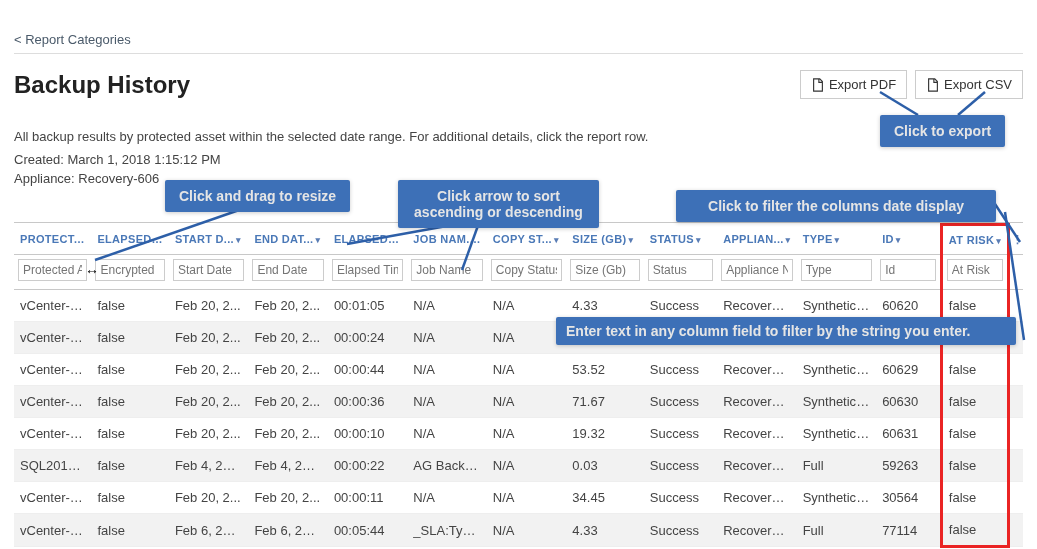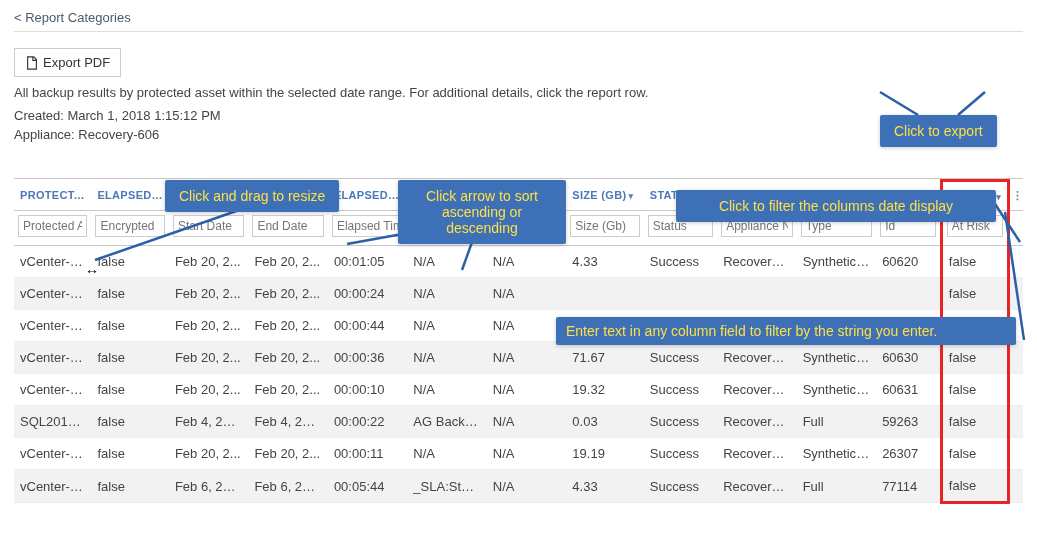--- a/index.html
+++ b/index.html
@@ -14,20 +14,21 @@
     position: relative;
   }
   .breadcrumb {
     color: #4a5a6a;
     font-size: 13px;
     padding-bottom: 6px;
     border-bottom: 1px solid #ddd;
     cursor: pointer;
     display: inline-block;
     width: 100%;
+    margin-top: 22px;
   }
   .header-row {
     display: flex;
     justify-content: space-between;
     align-items: center;
     margin-top: 16px;
   }
   .title {
     font-size: 24px;
     font-weight: 700;
@@ -40,21 +41,21 @@
     padding: 6px 10px;
     font-size: 13px;
     cursor: pointer;
     display: flex;
     align-items: center;
     gap: 4px;
     color: #333;
   }
   .btn-export svg { width: 14px; height: 14px; fill: #333; }
   .desc {
-    margin-top: 8px;
+    margin-top: 30px;
     font-size: 13px;
     color: #444;
   }
   .meta-row {
     display: flex;
     justify-content: space-between;
     margin-top: 8px;
     font-size: 13px;
     color: #444;
   }
@@ -116,31 +117,32 @@
     border-left: 3px solid #ea2424;
     border-right: 3px solid #ea2424;
   }
   th.col-atrisk-top { border-top: 3px solid #ea2424; }
   tbody.data tr:last-child td.col-atrisk-highlight { border-bottom: 3px solid #ea2424; }
 
   
   .callout {
     position: absolute;
     background: #3d70b7;
-    color: #fde047;
+    color: #e5e5e5;
     padding: 8px 14px;
     font-size: 14px;
     border-radius: 2px;
     white-space: nowrap;
     text-align: center;
     z-index: 10;
     box-shadow: 0 1px 4px rgba(0,0,0,0.2);
+    font-weight: bold;
   }
   .callout-resize { top: 180px; left: 165px; }
-  .callout-sort   { top: 180px; left: 398px; white-space: normal; width: 168px; }
+  .callout-sort   { top: 180px; left: 398px; white-space: normal; width: 201px; }
   .callout-filtercols { top: 190px; left: 676px; white-space: normal; width: 320px; }
   .callout-export { top: 115px; left: 880px; }
   .callout-entertext {
     top: 317px;
     left: 556px;
     white-space: normal;
     width: 460px;
     text-align: left;
     padding: 6px 10px;
   }
@@ -184,26 +186,33 @@
   <line x1="1005" y1="212" x2="1024" y2="340" stroke="#2d5fa8" stroke-width="2.5"></line>
   <line x1="918" y1="115" x2="880" y2="92" stroke="#2d5fa8" stroke-width="2.5"></line>
   <line x1="958" y1="115" x2="985" y2="92" stroke="#2d5fa8" stroke-width="2.5"></line>
 </svg>
 
 <div class="resize-cursor">↔</div>
 
 <div class="breadcrumb">&lt; Report Categories</div>
 
 <div class="header-row">
+  <div class="title">Backup History</div>
   <div class="export-buttons">
     <button class="btn-export">
       <svg viewBox="0 0 16 16">
           <path d="M3 1h7l3 3v11H3z M9 1v4h4" fill="none" stroke="#333" stroke-width="1.3"></path>
         </svg>
       <span>Export PDF</span>
+    </button>
+    <button class="btn-export">
+      <svg viewBox="0 0 16 16">
+          <path d="M3 1h7l3 3v11H3z M9 1v4h4" fill="none" stroke="#333" stroke-width="1.3"></path>
+        </svg>
+      <span>Export CSV</span>
     </button>
   </div>
 </div>
 
 <div class="desc">All backup results by protected asset within the selected date range. For additional details, click the report row.</div>
 
 <div class="meta-row">
   <div>Created: March 1, 2018 1:15:12 PM</div>
 </div>
 
@@ -368,35 +377,35 @@
           <td></td>
         </tr>
         <tr>
           <td>vCenter-R...</td>
           <td>false</td>
           <td>Feb 20, 2...</td>
           <td>Feb 20, 2...</td>
           <td>00:00:11</td>
           <td>N/A</td>
           <td>N/A</td>
-          <td>19.19</td>
+          <td>34.45</td>
           <td>Success</td>
           <td>Recovery-...</td>
           <td>Synthetic ...</td>
-          <td>26307</td>
+          <td>30564</td>
           <td class="col-atrisk-highlight">false</td>
           <td></td>
         </tr>
         <tr>
           <td>vCenter-R...</td>
           <td>false</td>
           <td>Feb 6, 201...</td>
           <td>Feb 6, 201...</td>
           <td>00:05:44</td>
-          <td>_SLA:Start...</td>
+          <td>_SLA:Type...</td>
           <td>N/A</td>
           <td>4.33</td>
           <td>Success</td>
           <td>Recovery-...</td>
           <td>Full</td>
           <td>77114</td>
           <td class="col-atrisk-highlight">false</td>
           <td></td>
         </tr>
       </tbody>

